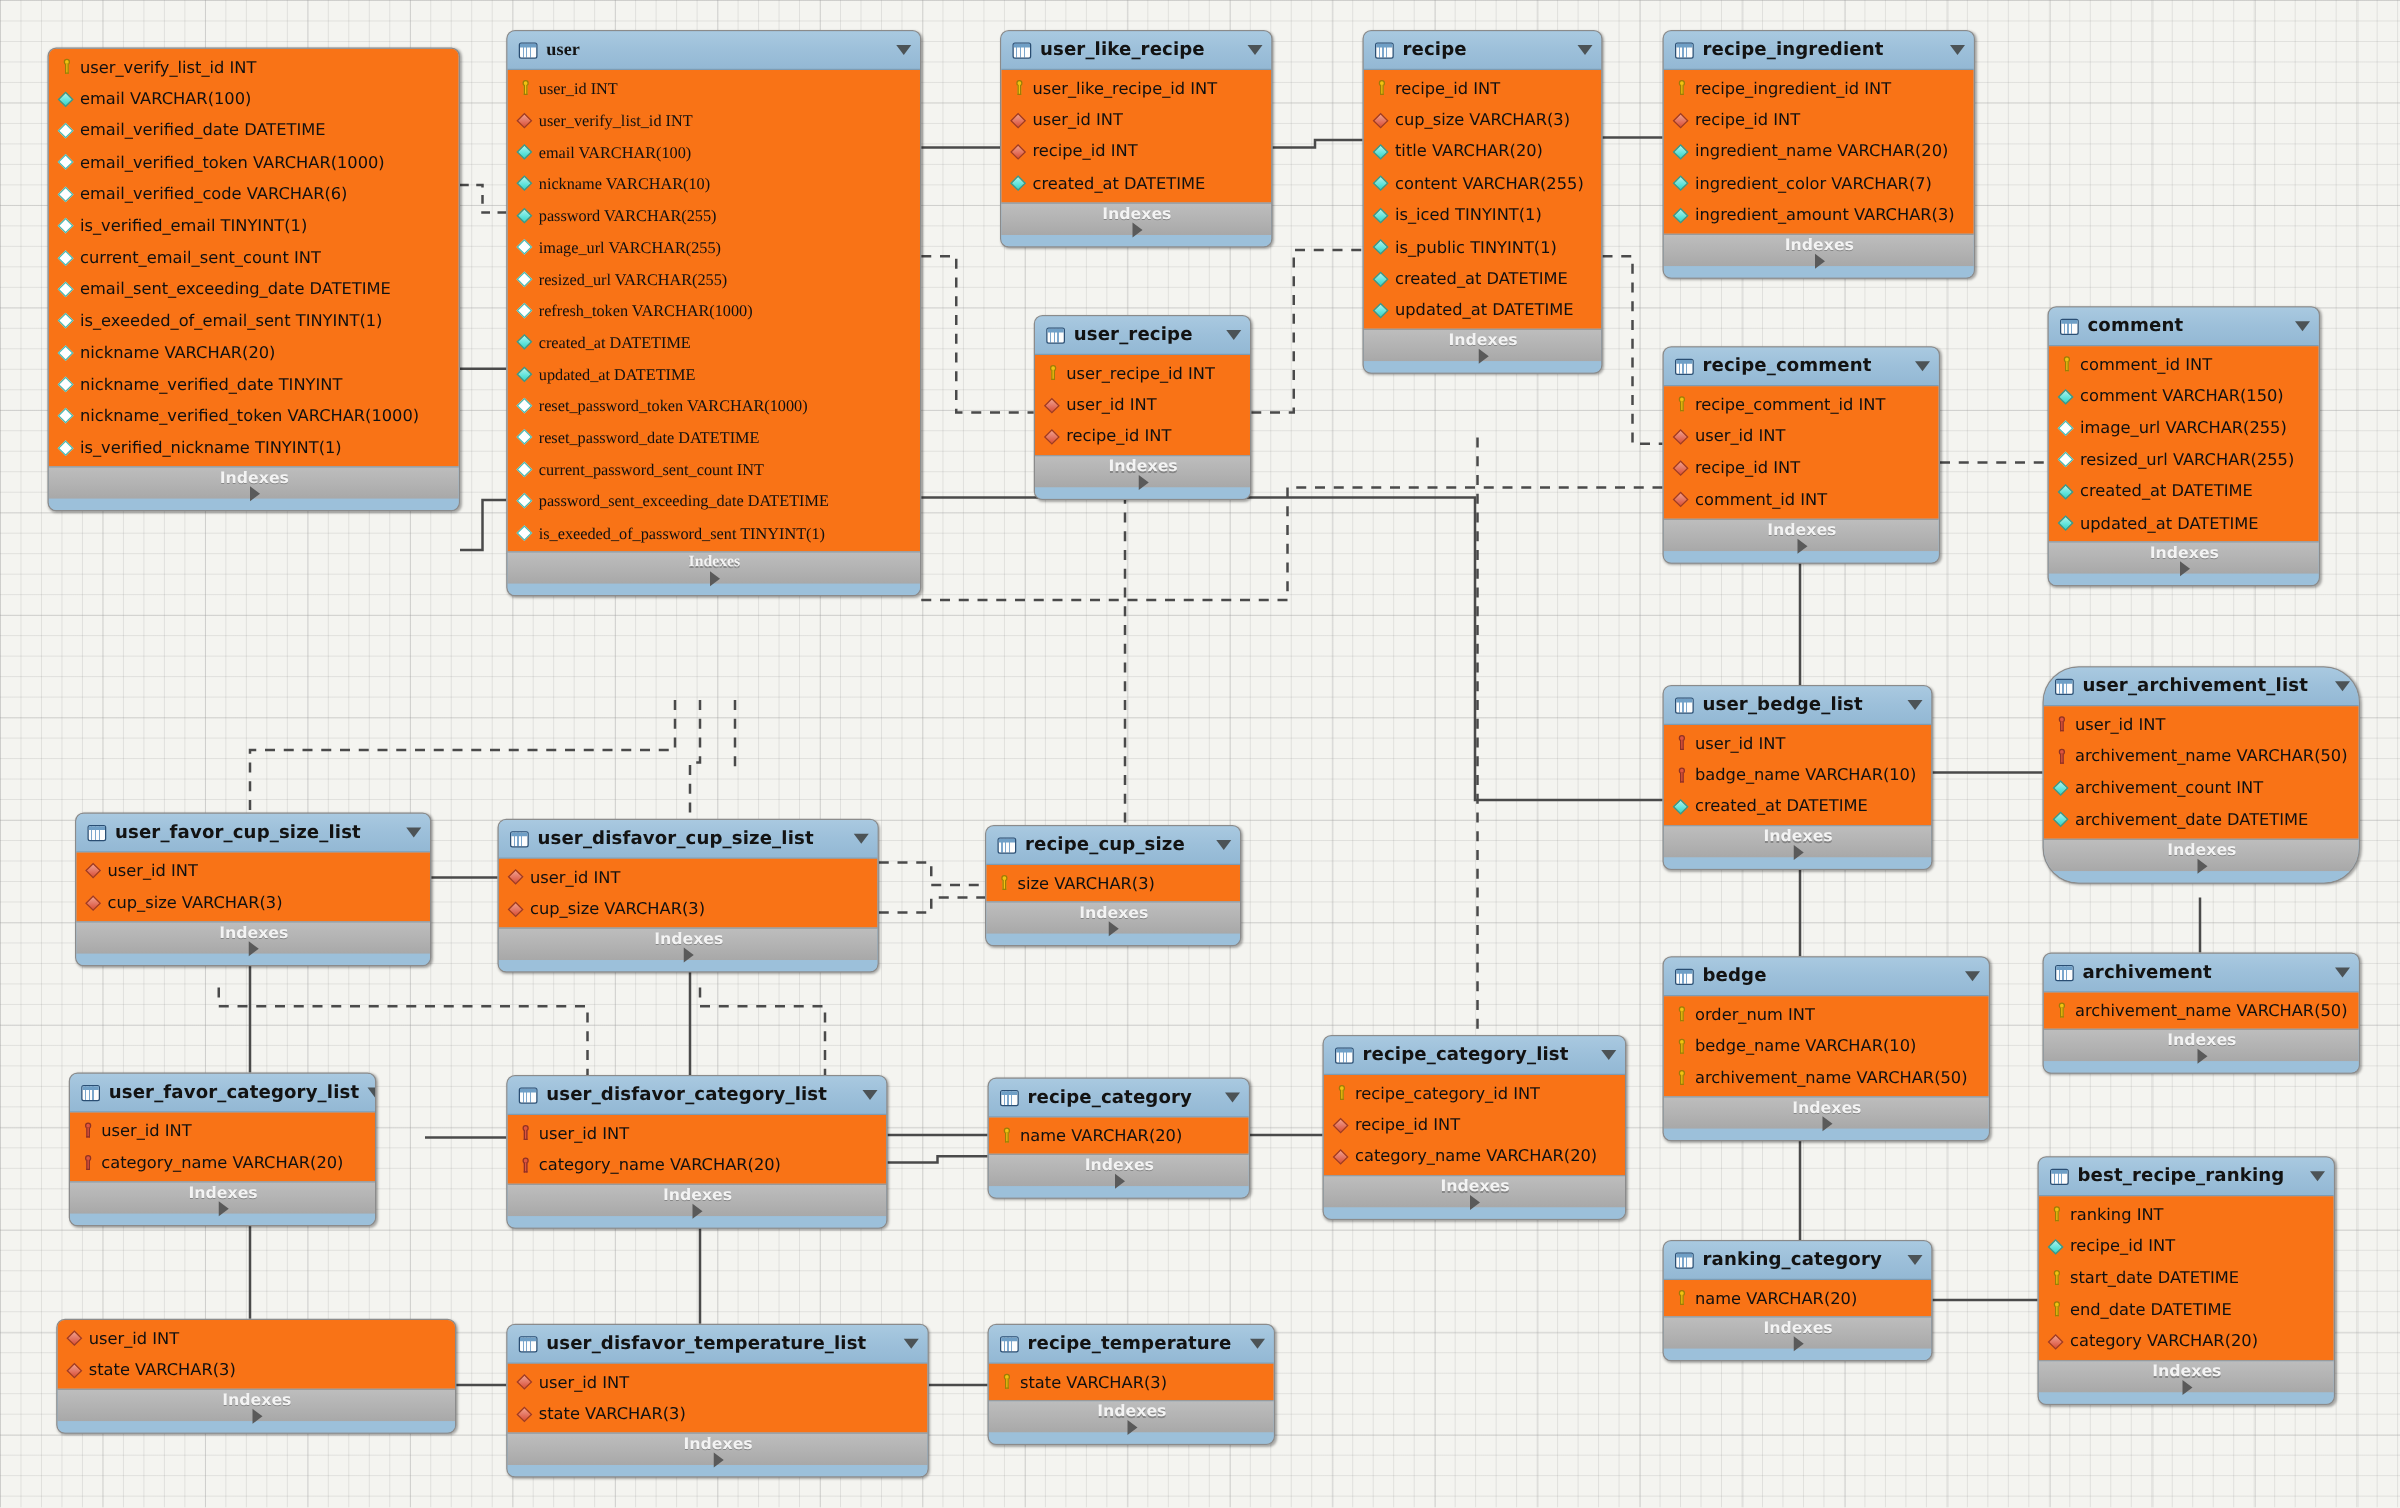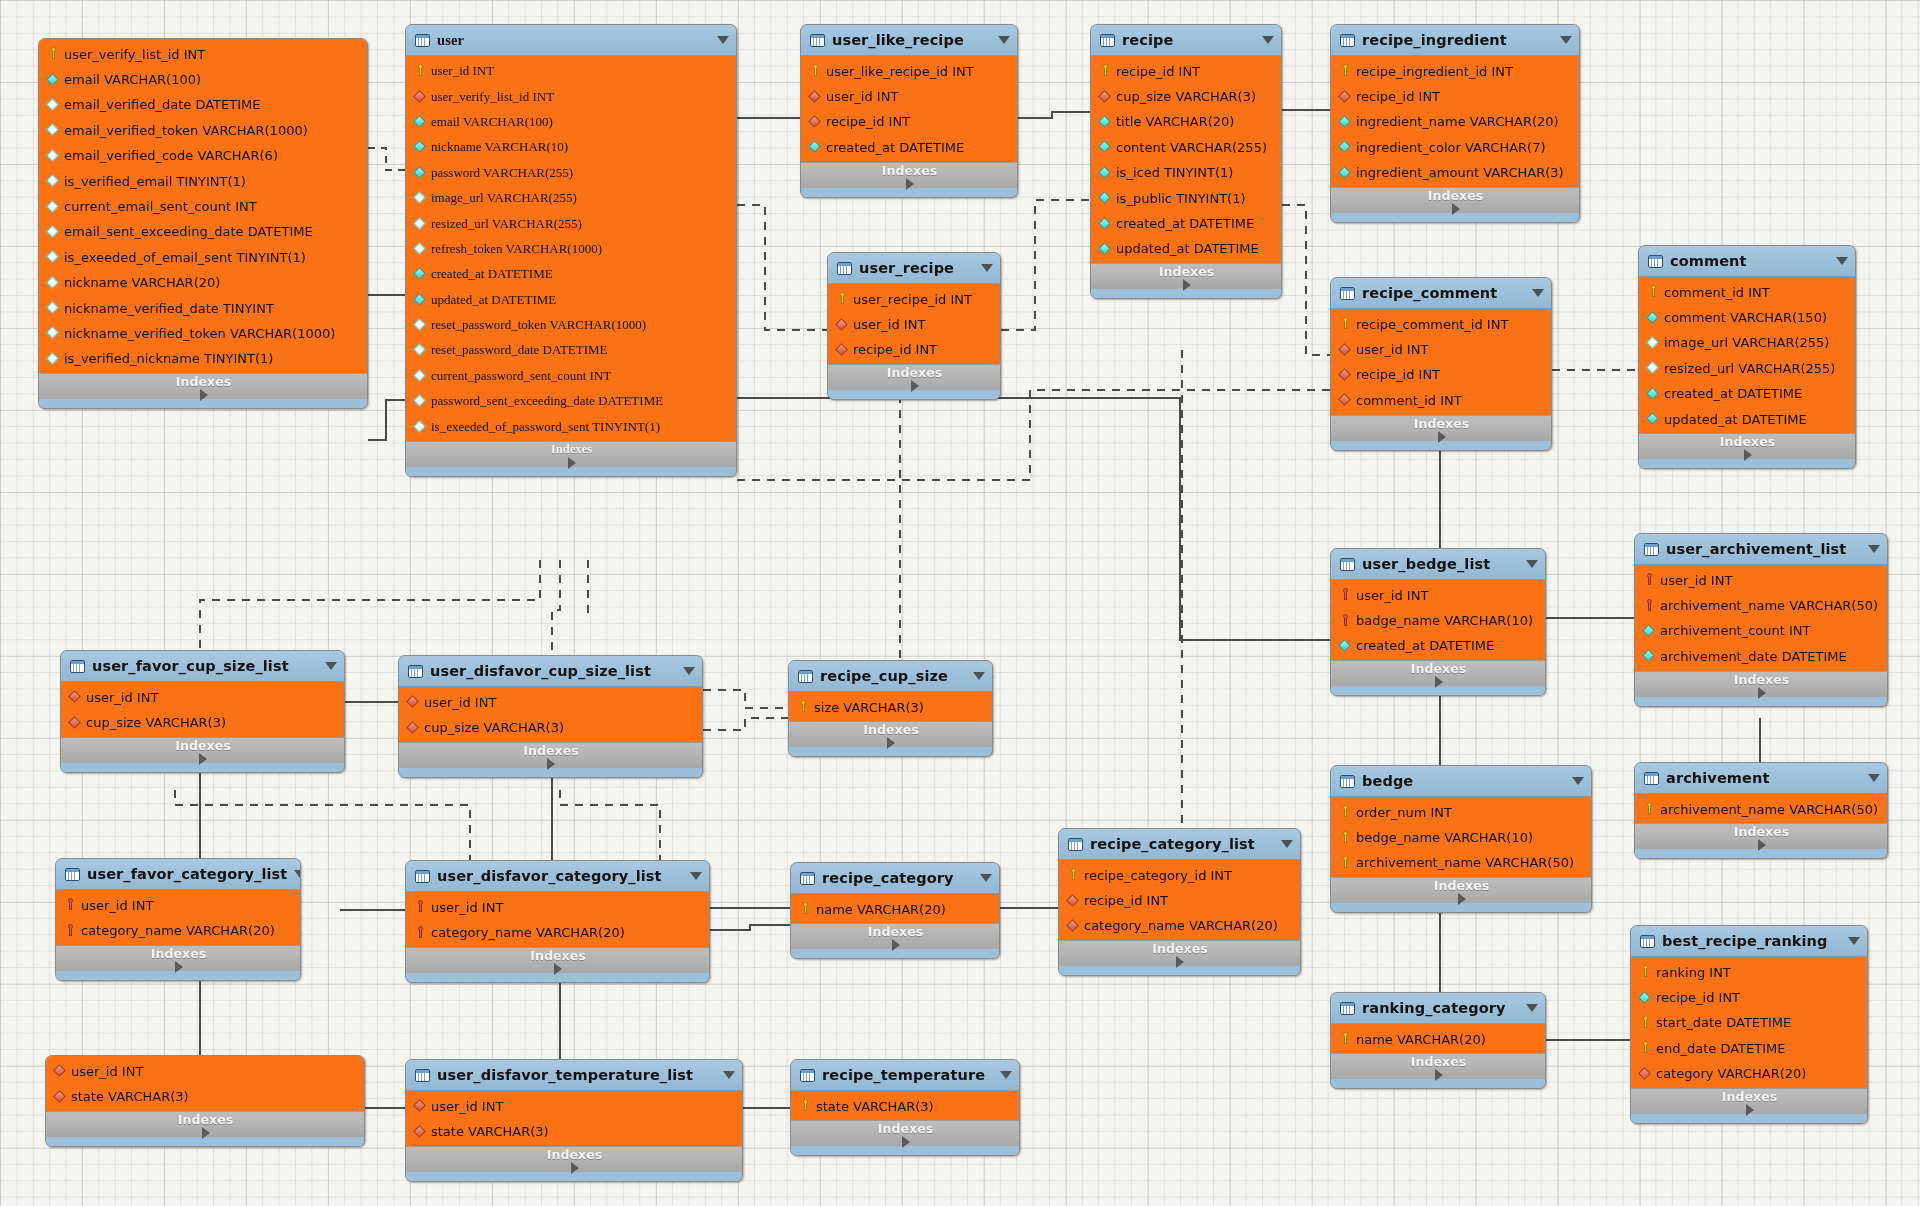--- a/index.html
+++ b/index.html
@@ -563,21 +563,21 @@
             <span class="ck nn"></span>
             <span class="txt">created_at DATETIME</span>
           </div>
         </div>
     <div class="idx">
       <span class="lbl">Indexes</span>
       <span class="tri"></span>
     </div>
     <div class="foot"></div>
   </div>
-      <div class="tbl" style="left: 1634px; top: 533px; width: 254px;">
+      <div class="tbl" style="left: 1634px; top: 533px; width: 254px; border-radius: 29px;">
     <div class="tbl-hdr">
       <span class="tbl-ico"></span>
       <span class="tbl-name">user_archivement_list</span>
       <span class="caret"></span>
     </div>
     <div class="cols">
           <div class="col">
             <span class="ck pkr"></span>
             <span class="txt">user_id INT</span>
           </div>

